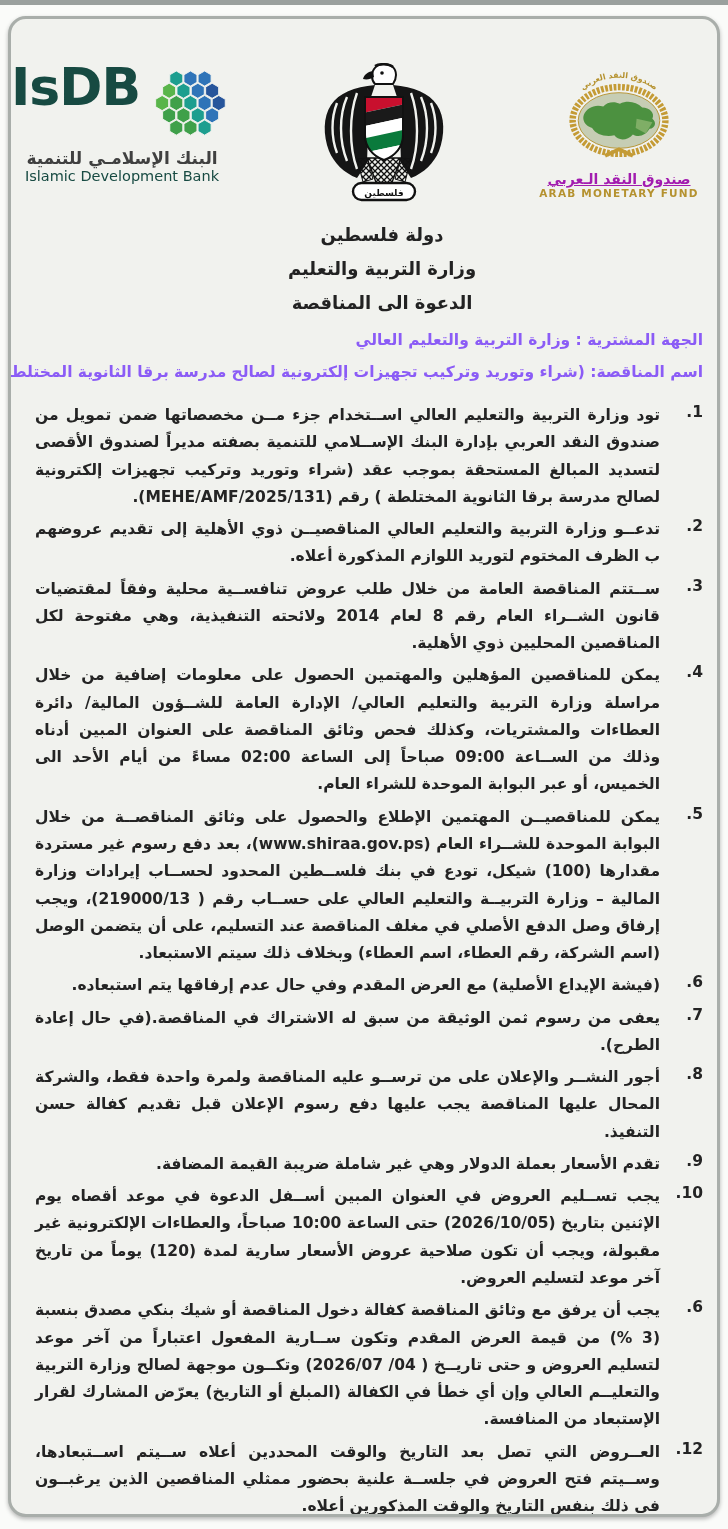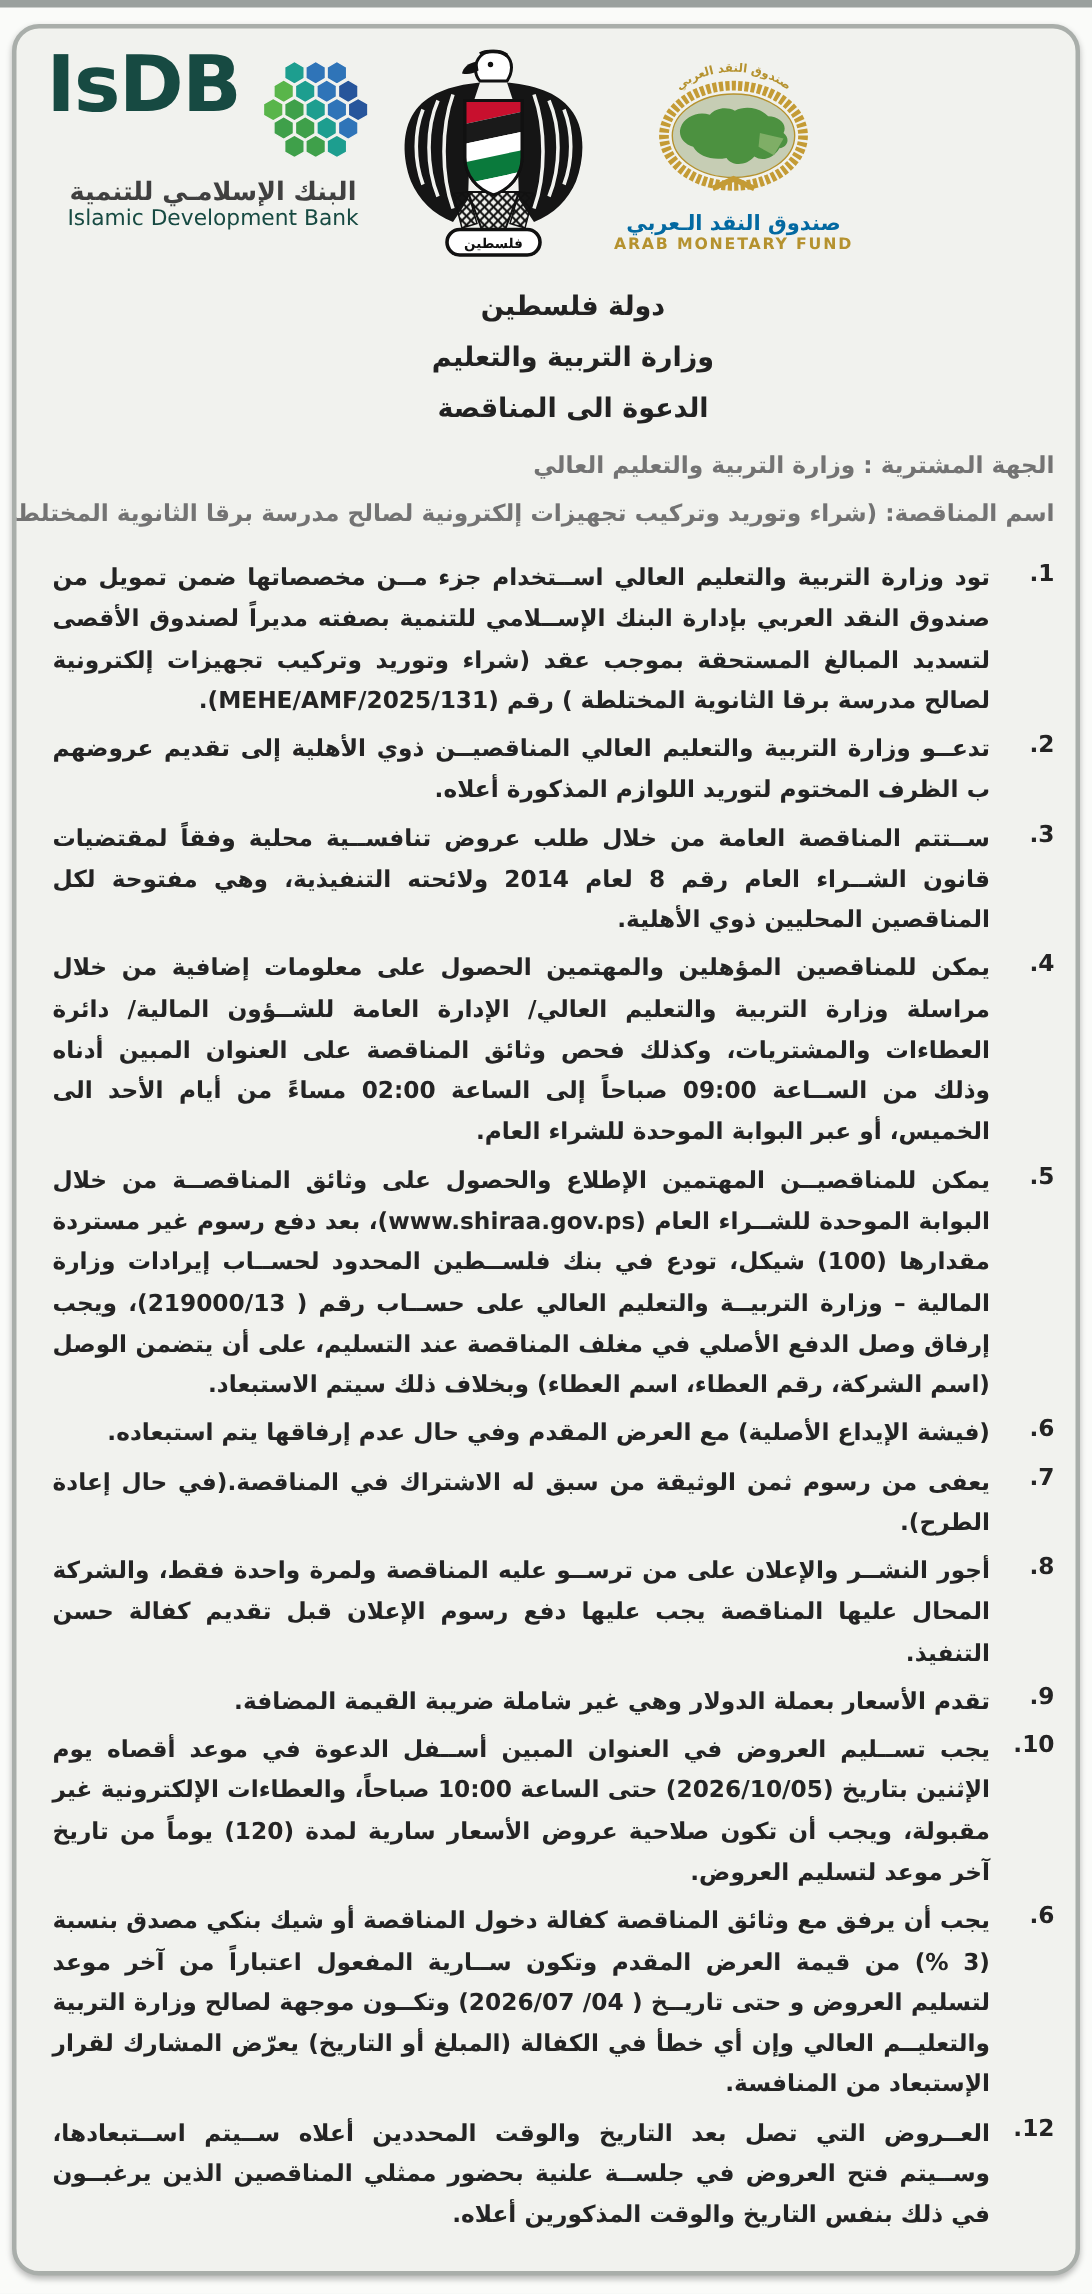--- a/index.html
+++ b/index.html
@@ -7,35 +7,35 @@
   body { font-family:"DejaVu Sans", sans-serif; color:#242424; }
   .topstrip { position:absolute; left:0; top:0; width:728px; height:5px; background:#9aa09e; }
   .frame {
     position:absolute; left:8px; right:8px; top:16px; bottom:12px;
     border:3px solid #a9aeaa; border-radius:18px; background:#f1f2ee;
     box-shadow:0 2px 4px rgba(0,0,0,.28);
     display:flex; flex-direction:column; overflow:hidden;
     padding:0 0 8px 0;
   }
   
-  .hdr { display:flex; align-items:flex-start; padding:14px 14px 0 20px; }
+  .hdr { display:flex; justify-content:space-between; align-items:flex-start; padding:14px 14px 0 0;margin-top:30px; }
   .isdb { width:222px; }
   .isdb-top { display:flex; align-items:flex-start; gap:8px; }
   .isdb-acr { font-size:52px; font-weight:bold; color:#174a42; line-height:.95; letter-spacing:-1px; }
   .isdb-ar { color:#404040; font-size:17px; font-weight:bold; text-align:center; margin-top:3px; direction:rtl; }
   .isdb-en { color:#174a42; font-size:14.5px; font-weight:normal; text-align:center; white-space:nowrap; }
   .emblem-box { width:152px; text-align:center; }
   .amf { width:168px; text-align:center; }
-  .amf-ar { color:#0369a1; font-size:14px; font-weight:bold; direction:rtl; margin-top:2px; }
+  .amf-ar { color:#a21caf; font-size:14px; font-weight:bold; direction:rtl; margin-top:2px;text-decoration:underline; }
   .amf-en { color:#b5922f; font-size:10.5px; font-weight:bold; letter-spacing:1.2px; }
   
   .titles { text-align:center; transform:translateX(18px); font-weight:bold; color:#222; margin-top:4px; }
   .titles div { font-size:18px; margin-top:13px; }
   
-  .intro { direction:rtl; margin:18px 14px 0 10px; font-weight:bold; color:#737373; }
+  .intro { direction:rtl; margin:18px 14px 0 10px; font-weight:bold; color:#8b5cf6; }
   .intro div { font-size:15.5px; margin-bottom:14px; white-space:nowrap; }
   
   .list { direction:rtl; margin:2px 14px 0 24px; font-weight:bold; color:#242424; }
   .item { display:flex; gap:15px; margin-top:5px; }
   .item .num { flex:none; width:28px; font-size:15.5px; direction:rtl; text-align:right; padding-top:1px; }
   .item .txt { flex:1; font-size:15.5px; line-height:1.76; text-align:justify; }
 </style>
 </head>
 <body>
 

